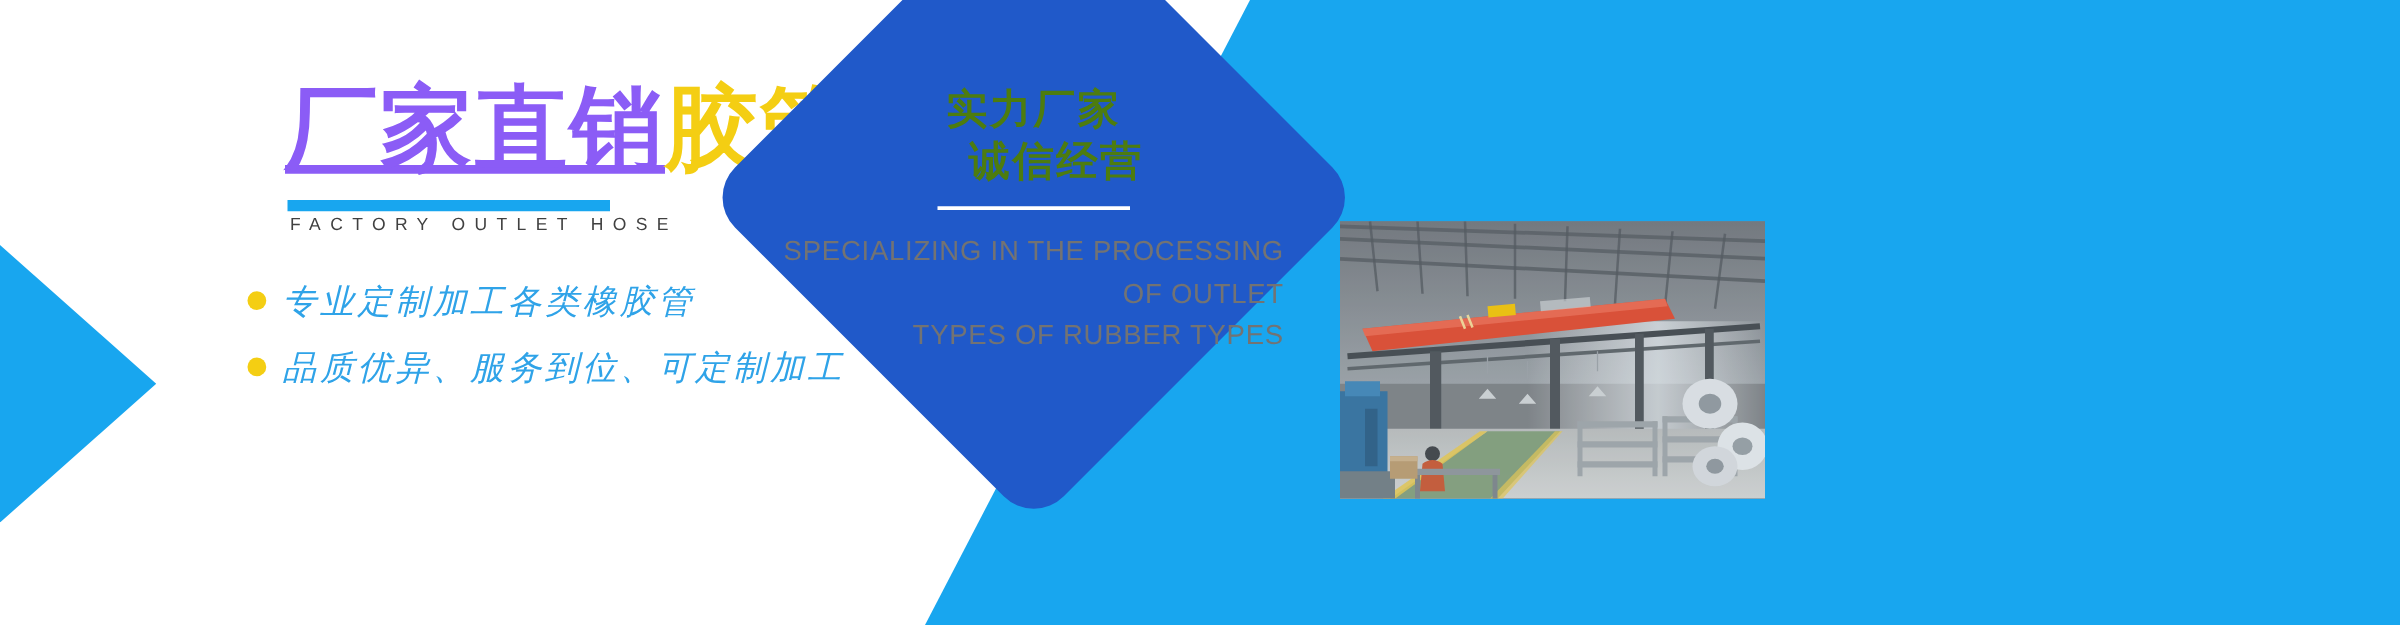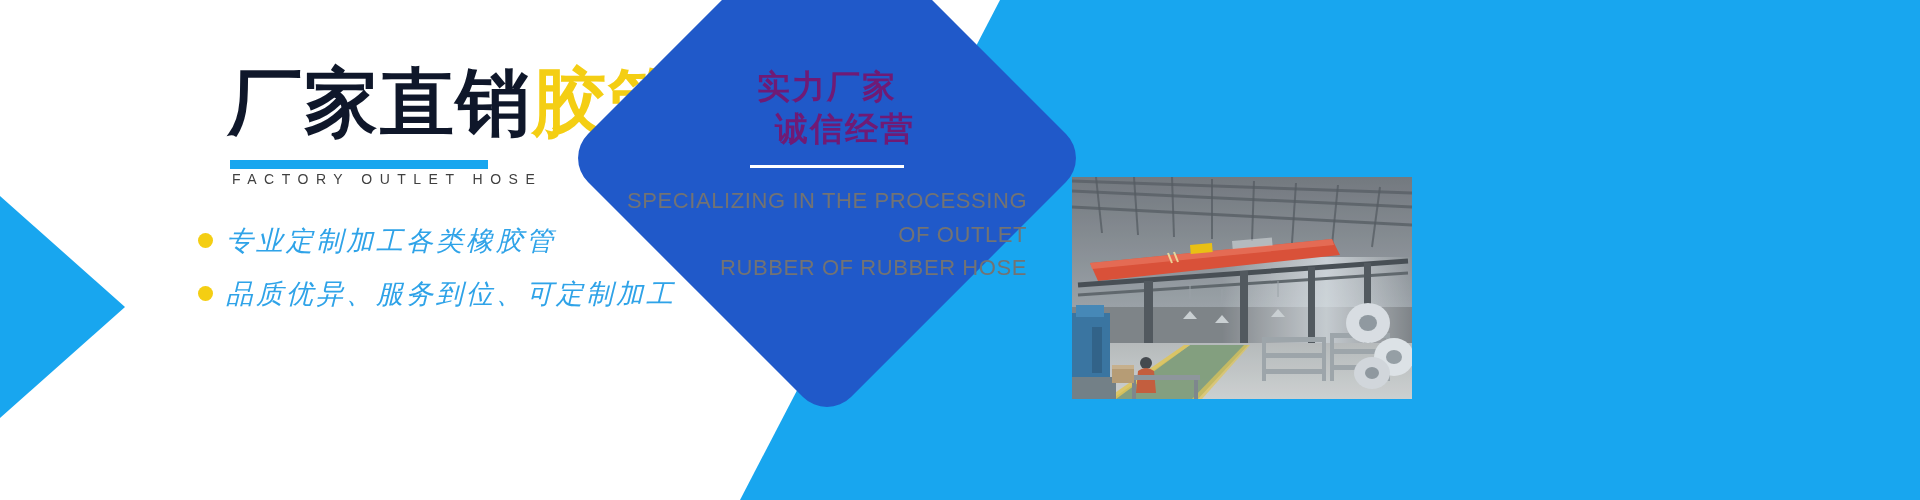--- a/index.html
+++ b/index.html
@@ -41,21 +41,21 @@
     left:228px; top:66px;
     width:520px;
   }
   .headline {
     font-size:74px;
     font-weight:bold;
     line-height:1.0;
     letter-spacing:2px;
     white-space:nowrap;
   }
-  .headline .part-a { color:#0f172a; }
+  .headline .part-a { color:#8b5cf6;text-decoration:underline; }
   .headline .part-b { color:#F4CE13; }
 
   .rule {
     width:258px;
     height:9px;
     background:#18A6EF;
     margin-top:20px;
     margin-left:2px;
   }
 
@@ -116,21 +116,21 @@
     position:absolute;
     left:0; top:0;
     width:372px; height:372px;
     display:flex;
     flex-direction:column;
     align-items:center;
     justify-content:center;
     padding-top:34px;
   }
   .badge-cn {
-    color:#701a75;
+    color:#4d7c0f;
     font-size:33px;
     font-weight:bold;
     line-height:1.28;
     letter-spacing:2px;
     text-align:center;
     white-space:nowrap;
   }
   .badge-cn .line2 { padding-left:36px; }
   .badge-rule {
     width:154px;
@@ -194,21 +194,21 @@
   <div class="diamond-content">
     <div class="diamond-inner">
       <div class="badge-cn">
         <div>实力厂家</div>
         <div class="line2">诚信经营</div>
       </div>
       <div class="badge-rule"></div>
       <div class="badge-en">
         <div>SPECIALIZING IN THE PROCESSING</div>
         <div>OF OUTLET</div>
-        <div>RUBBER OF RUBBER HOSE</div>
+        <div>TYPES OF RUBBER TYPES</div>
       </div>
     </div>
   </div>
 
   <div class="photo">
     <svg viewBox="0 0 340 222" preserveAspectRatio="none">
       <defs>
         <linearGradient id="sky" x1="0" y1="0" x2="0" y2="1">
           <stop offset="0" stop-color="#6f7378"></stop>
           <stop offset="1" stop-color="#9aa0a4"></stop>

